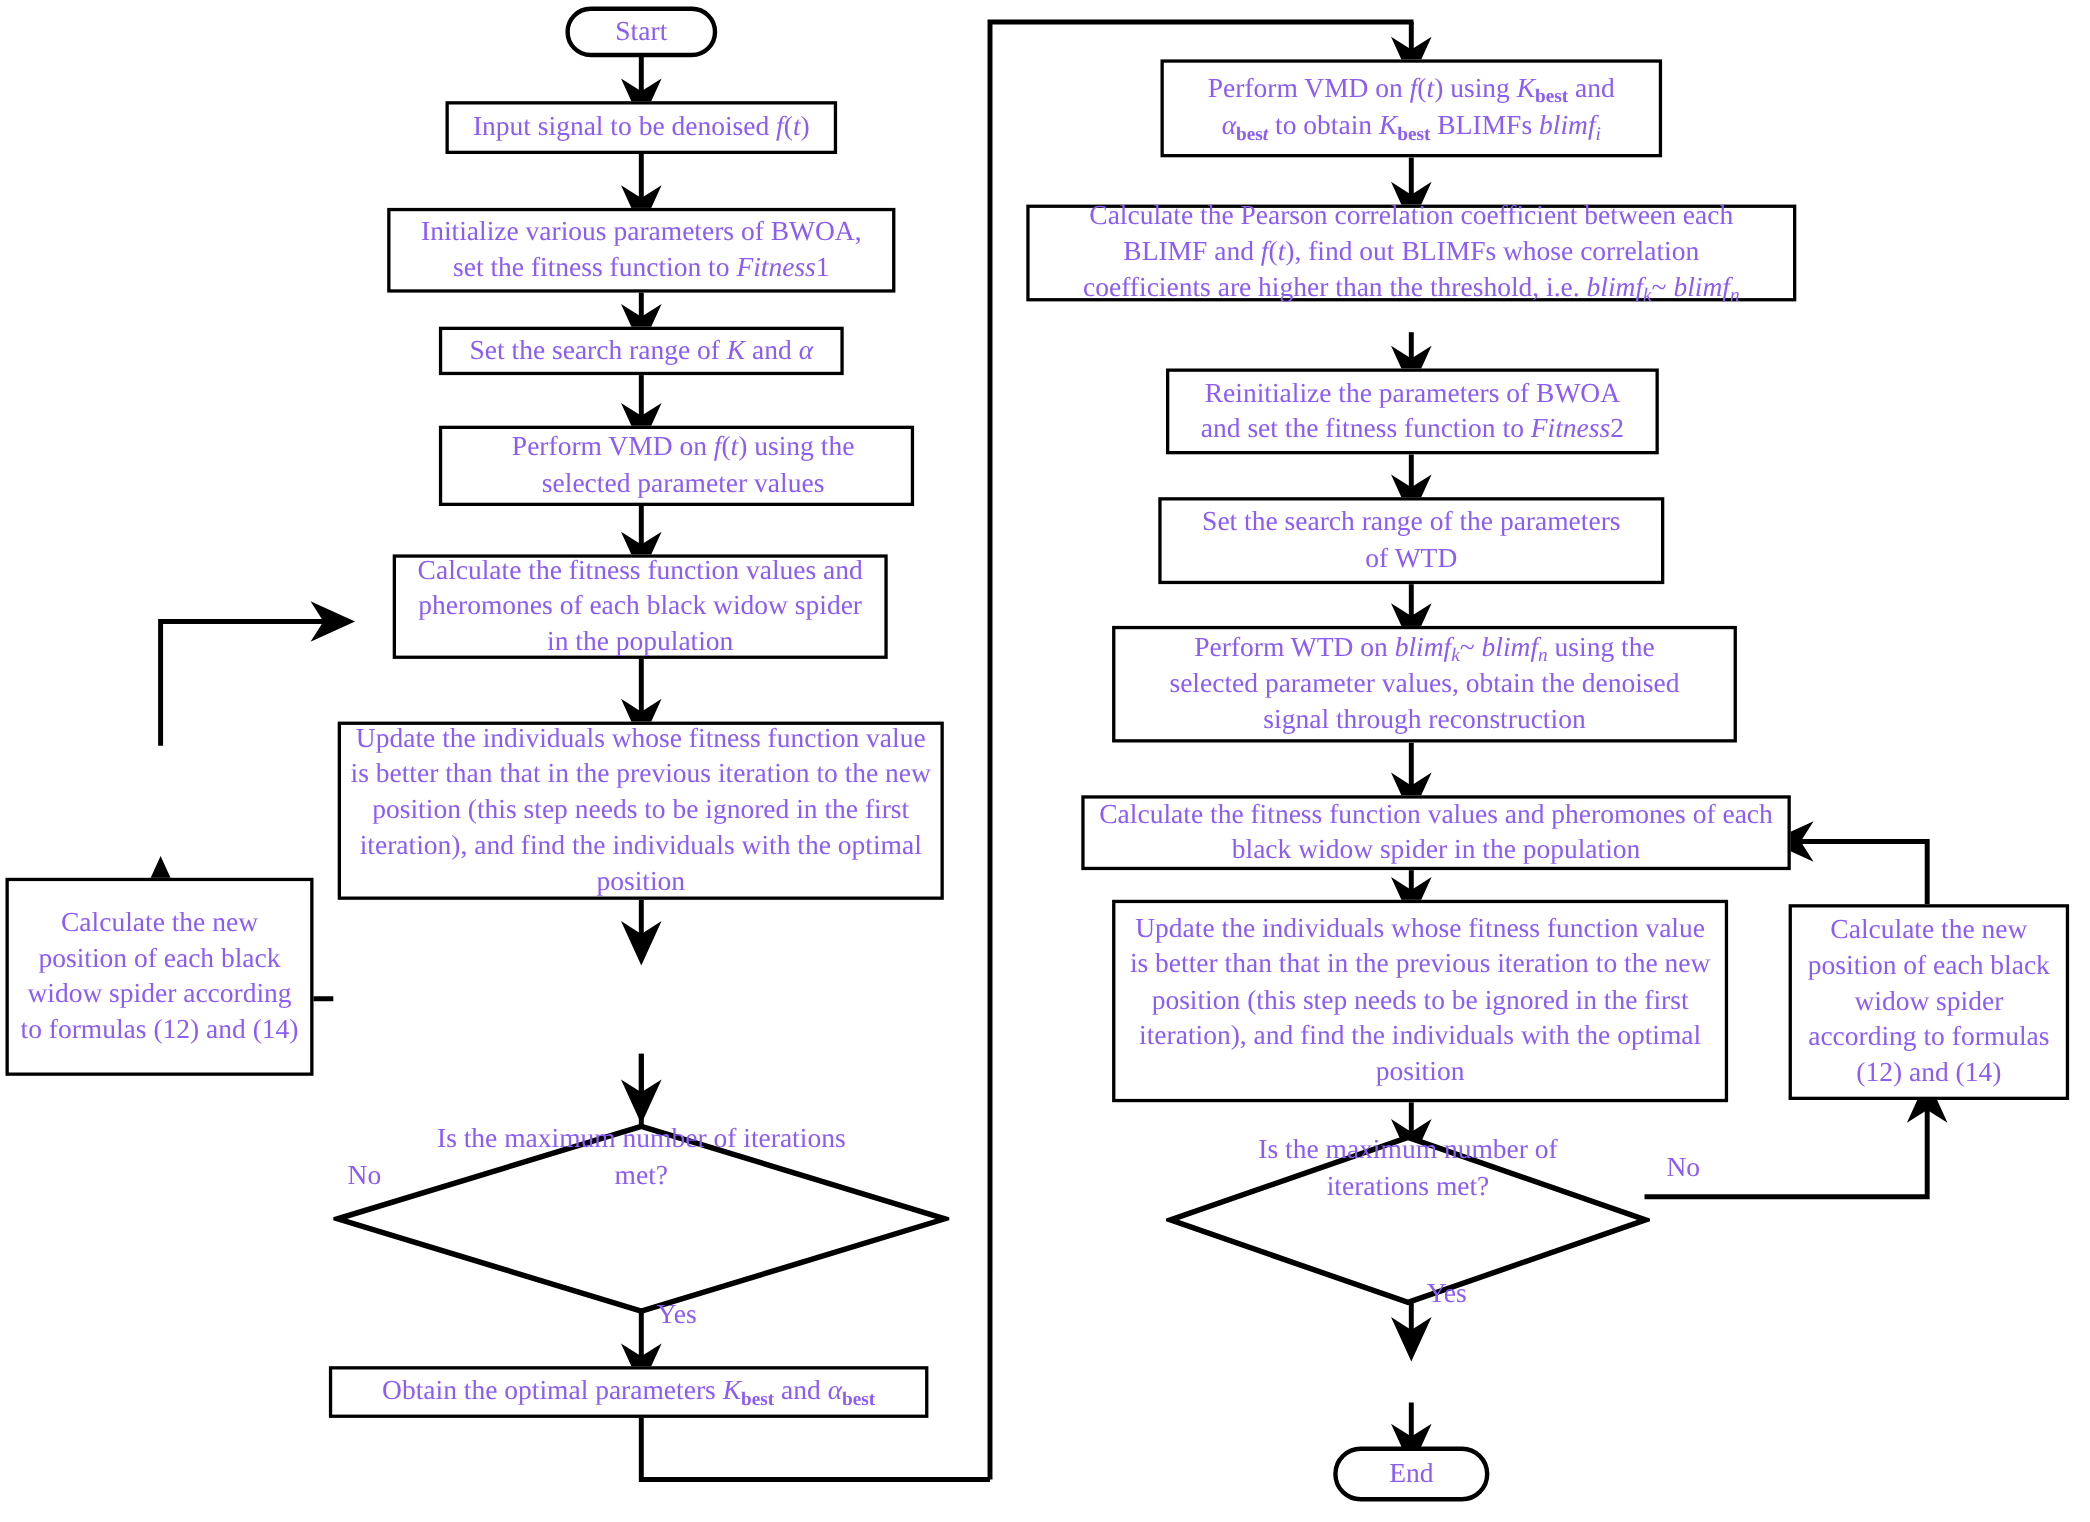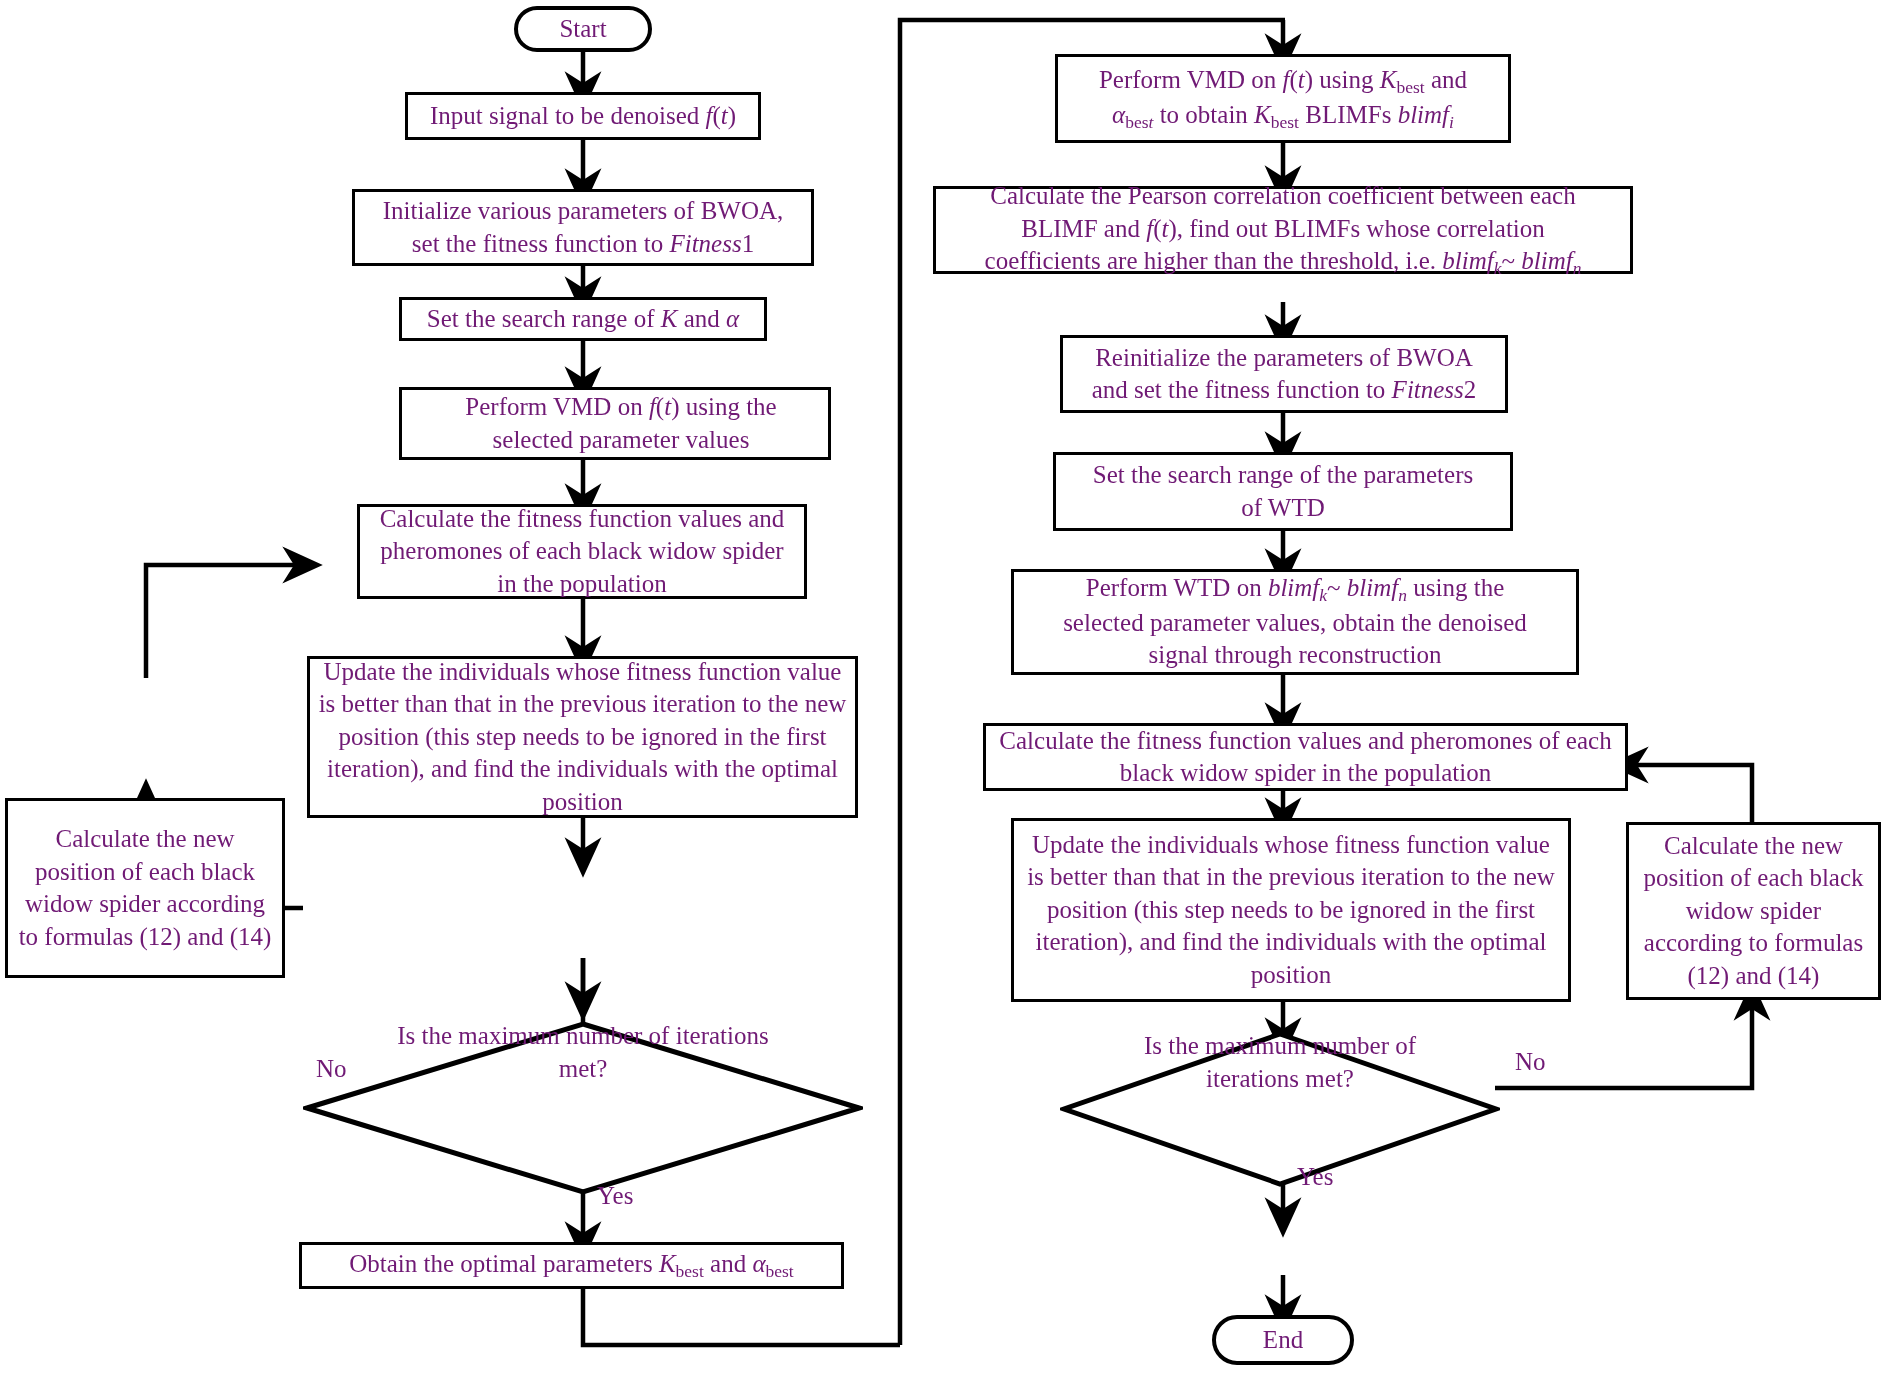--- a/index.html
+++ b/index.html
@@ -6,21 +6,21 @@
     margin: 0;
     padding: 0;
     background: #ffffff;
   }
   #page {
     position: relative;
     width: 1900px;
     height: 1384px;
     background: #ffffff;
     font-family: "Liberation Serif", "DejaVu Serif", serif;
-    color: #701a75;
+    color: #8b5cf6;
     overflow: hidden;
   }
   #wires {
     position: absolute;
     left: 0;
     top: 0;
     width: 1900px;
     height: 1384px;
   }
   .node {
@@ -65,20 +65,21 @@
     position: absolute;
     font-size: 25px;
     z-index: 4;
     background: transparent;
     white-space: nowrap;
   }
   .sub {
     font-size: 0.70em;
     vertical-align: -0.28em;
     font-style: normal;
+    font-weight: bold;
   }
   .sub-i { font-size: 0.70em; vertical-align: -0.28em; font-style: italic; }
   .mi { font-style: italic; font-family: "Liberation Serif", "DejaVu Serif", serif; }
 </style>
 </head>
 <body>
 
 <div id="page">
 
   <svg id="wires" viewBox="0 0 1900 1384">

